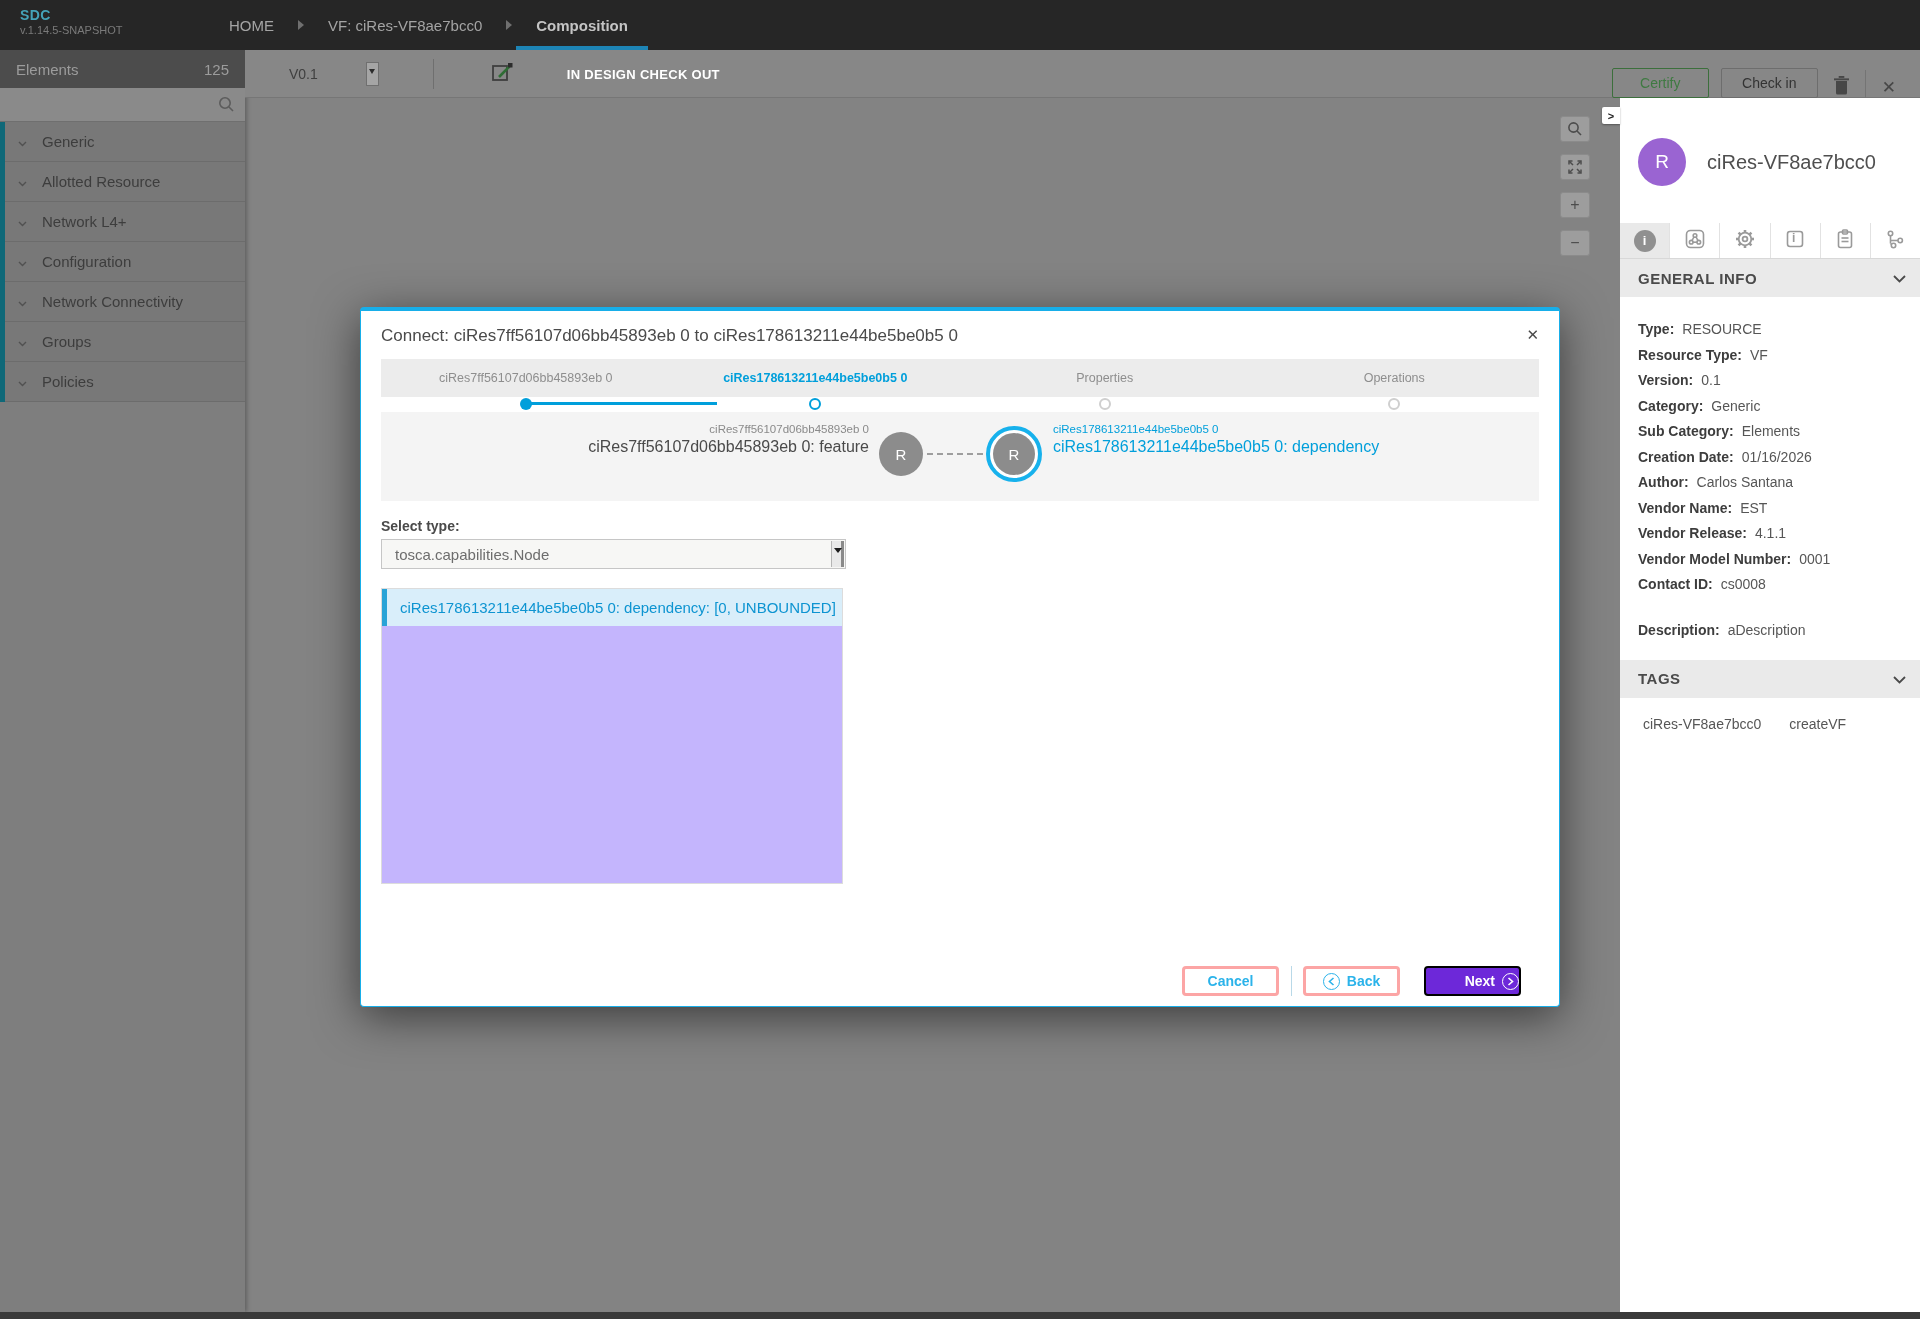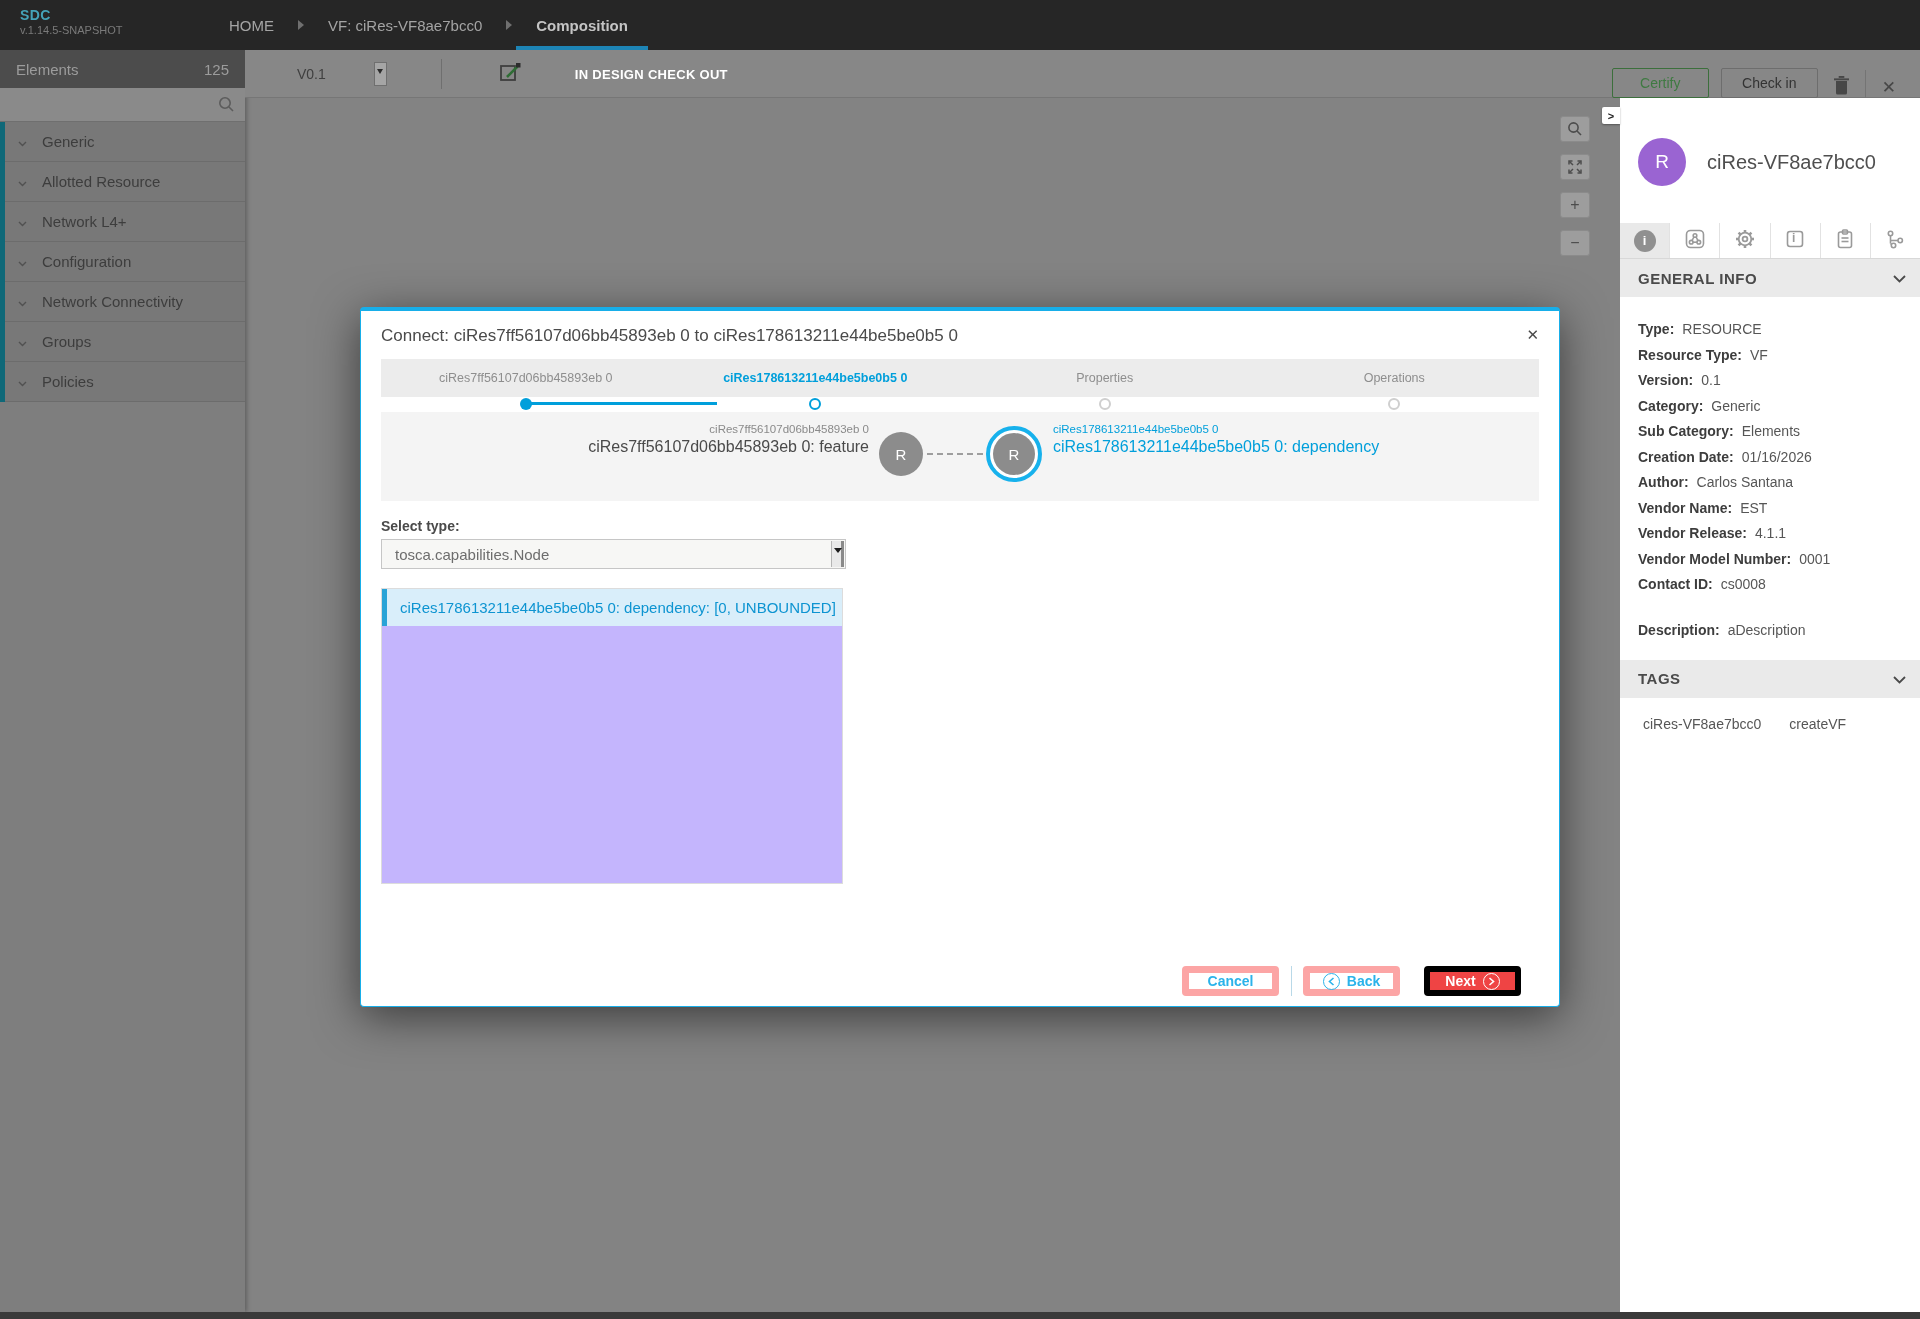--- a/index.html
+++ b/index.html
@@ -24,21 +24,21 @@
   .elements-title, .elements-count { color:#9c9c9c; font-size:15px; }
   .side-search { height:34px; background:#8a8a8a; border-bottom:1px solid #6f6f6f; position:relative; }
   .side-search input { width:100%; height:100%; background:transparent; border:none; outline:none; padding:0 34px 0 10px; font-size:14px; color:#3c3c3c; }
   .side-search .mag { position:absolute; right:10px; top:8px; }
   .cat-list { border-left:5px solid #0f6878; }
   .cat-row { height:40px; background:#787878; border-bottom:1px solid #6c6c6c; display:flex; align-items:center; cursor:pointer; }
   .cat-chev { margin:0 12px 0 13px; }
   .cat-label { color:#3d3d3d; font-size:15px; font-weight:500; margin-left:3px; }
   
   .toolbar { position:absolute; left:245px; top:50px; width:1675px; height:48px; background:#878787; border-bottom:1px solid #767676; z-index:4; }
-  .tb-left { position:absolute; left:52px; top:0; height:48px; display:flex; align-items:center;gap:44px; }
+  .tb-left { position:absolute; left:44px; top:0; height:48px; display:flex; align-items:center;gap:44px; }
   .tb-version { color:#3f3f3f; font-size:14px; }
   .stepper { width:13px; height:24px; background:#a5a5a5; border:1px solid #6f6f6f; margin-left:4px; position:relative; cursor:pointer; }
   .stepper::before { content:""; position:absolute; left:2px; top:6px; width:0; height:0; border-left:3.5px solid transparent; border-right:3.5px solid transparent; border-top:5px solid #2c2c2c; }
   .tb-div { width:1px; height:30px; background:#6f6f6f; margin:0 12px 0 10px; }
   .status-text { color:#ffffff; font-size:13px; font-weight:bold; letter-spacing:.3px; margin-left:8px; }
   .tb-right { position:absolute; right:20px; top:0; height:48px; display:flex; align-items:flex-end; gap:12px; }
   .btn-certify { width:97px; height:30px; background:transparent; border:1px solid #3c6f3c; color:#3f7a42; font-size:14px; border-radius:2px; cursor:pointer; font-family:inherit; }
   .btn-checkin { width:97px; height:30px; background:transparent; border:1px solid #6d6d6d; color:#333; font-size:14px; border-radius:2px; cursor:pointer; font-family:inherit; }
   .tb-icon { background:none; border:none; cursor:pointer; padding:2px; display:flex; align-items:center; }
   .tb-div2 { width:1px; height:28px; background:#747474; }
@@ -104,22 +104,22 @@
   .select-type-label { margin-top:17px; font-size:14px; font-weight:bold; color:#4a4a4a; }
   .dropdown { margin-top:5px; width:465px; height:30px; background:#f7f7f5; border:1px solid #c6c6c6; position:relative; display:flex; align-items:center; cursor:pointer; }
   .dropdown-value { padding-left:13px; font-size:15px; color:#6d6d6d; }
   .dd-strip { position:absolute; right:1px; top:1px; bottom:1px; width:13px; background:#e9e9e9; border-left:1px solid #b5b5b5; border-right:3px solid #8a8a8a; }
   .dd-strip::before { content:""; position:absolute; left:2px; top:7px; width:0; height:0; border-left:4px solid transparent; border-right:4px solid transparent; border-top:5px solid #1c1c1c; }
   .req-list { margin-top:19px; width:462px; height:296px; border:1px solid #dcdcdc; background:#c4b5fd; overflow:hidden; }
   .req-item { height:37px; background:#d9eefa; border-left:5px solid #29a3d7; display:flex; align-items:center; padding-left:13px; font-size:15px; color:#0d94d1; cursor:pointer; }
   .modal-footer { position:absolute; right:38px; bottom:10px; display:flex; align-items:center; }
   .m-btn { height:30px; width:97px; border-radius:4px; font-size:14px; font-weight:bold; font-family:inherit; cursor:pointer;
            display:flex; align-items:center; justify-content:center; gap:7px; }
-  .m-btn.ghost { background:#fff; border:7px solid #fca5a5; color:#2bb3ea; }
-  .m-btn.solid { background:#ef4444; border:6px solid #000000; color:#fff; }
+  .m-btn.ghost { background:#fff; border:3px solid #fca5a5; color:#2bb3ea; }
+  .m-btn.solid { background:#6d28d9; border:2px solid #000000; color:#fff;justify-content:flex-end; }
   .f-div { width:1px; height:30px; background:#b9d9e8; margin:0 11px 0 12px; }
   .gap24 { width:24px; }
   .chev-circ { width:17px; height:17px; border-radius:50%; border:1.5px solid currentColor; display:flex; align-items:center; justify-content:center; }
   .chev-circ svg { display:block; }
 </style>
 </head>
 <body>
 
 <div class="top-header">
   <div class="logo">

